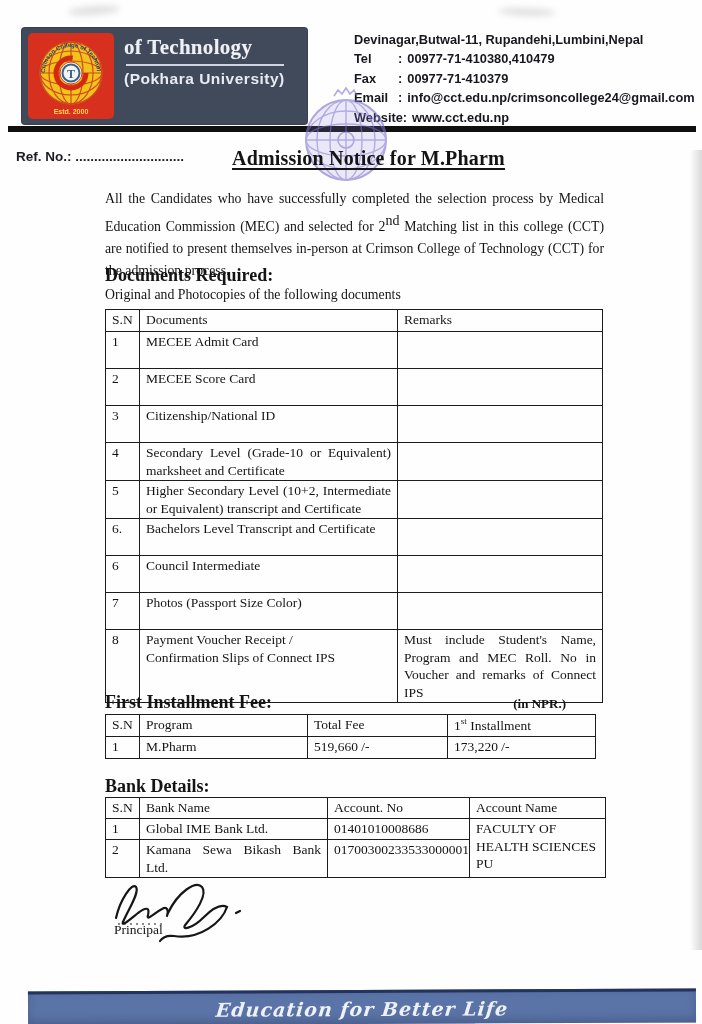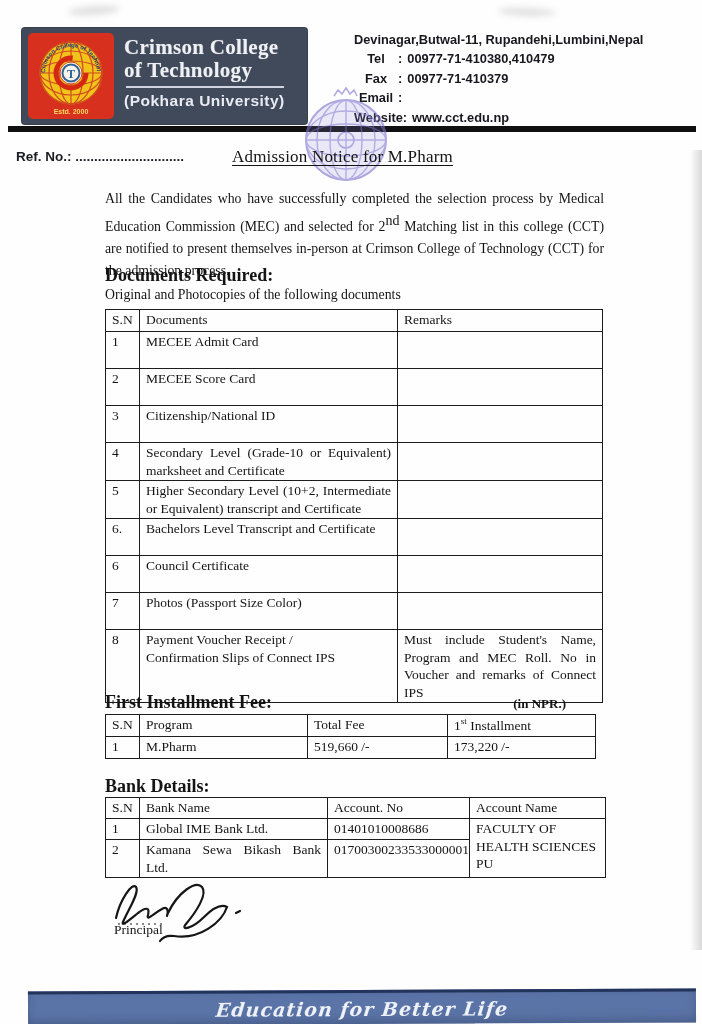--- a/index.html
+++ b/index.html
@@ -23,29 +23,29 @@
   .emblem { position:absolute; left:6px; top:5px; width:86px; height:86px; }
   .logo-text { position:absolute; left:102px; top:8px; width:178px; color:#eef0f5; }
   .logo-name { font-size:21px; font-weight:bold; line-height:1.08; letter-spacing:.3px;
     font-family:"Liberation Serif", serif; text-shadow:0 0 1px rgba(255,255,255,.35); }
   .logo-rule { width:158px; height:2px; background:#cfd4e0; margin:5px 0 4px 2px; }
   .logo-univ { font-family:"Liberation Sans", sans-serif; font-weight:bold;
     font-size:15.5px; letter-spacing:.5px; color:#e8ebf3; }
   .contact { position:absolute; left:354px; top:30px; width:344px;
     font-family:"Liberation Sans", sans-serif; font-weight:bold; font-size:12.8px;
     color:#17171f; line-height:1.52; }
-  .contact-row { display:flex;text-align:center; }
+  .contact-row { display:flex; }
   .contact-label { min-width:44px; }
   .contact-sep { margin:0 5px 0 0; }
   
   .top-rule { position:absolute; left:8px; top:126px; width:688px; height:6px; background:#101010; }
   .stamp { position:absolute; left:296px; top:86px; width:100px; height:100px; opacity:.62; }
   .ref-label { position:absolute; left:16px; top:149px;
     font-family:"Liberation Sans", sans-serif; font-weight:bold; font-size:13.5px; color:#1b1b24; }
-  .doc-title { position:absolute; left:232px; top:147px; font-size:17px; font-weight:normal;
+  .doc-title { position:absolute; left:232px; top:147px; font-size:20px; font-weight:bold;
     text-decoration:underline; text-underline-offset:3px; letter-spacing:.2px; }
   
   .intro { position:absolute; left:105px; top:188px; width:499px;
     font-size:13.8px; line-height:1.6; text-align:justify; }
   .intro sup { font-size:14px; }
   
   .sec-heading { font-size:18px; font-weight:bold; }
   .docs-heading { position:absolute; left:105px; top:265px; }
   .docs-sub { position:absolute; left:105px; top:287px; font-size:13.8px; }
   table { border-collapse:collapse; table-layout:fixed; font-size:13.5px; line-height:1.3; }
@@ -106,21 +106,20 @@
       <text font-size="6" fill="#1c3e77" font-family="Liberation Sans, sans-serif" font-weight="bold">
         <textPath href="#ringPath">Crimson College of Technology</textPath>
       </text>
       <circle cx="43" cy="40" r="15" fill="none" stroke="#d42813" stroke-width="5" stroke-dasharray="72 23"></circle>
       <circle cx="43" cy="40" r="11" fill="#f5f5f0" stroke="#d04a1f" stroke-width="1"></circle>
       <circle cx="43" cy="40" r="8.5" fill="none" stroke="#35628f" stroke-width="2"></circle>
       <text x="43" y="44.5" font-size="12" font-weight="bold" text-anchor="middle" fill="#2f5d8c" font-family="Liberation Serif, serif">T</text>
       <text x="43" y="81" font-size="7" text-anchor="middle" fill="#ffd95e" font-family="Liberation Sans, sans-serif" font-weight="bold">Estd. 2000</text>
     </svg>
     <div class="logo-text">
-      <div class="logo-name">Crimson College</div>
       <div class="logo-name">of Technology</div>
       <div class="logo-rule"></div>
       <div class="logo-univ">(Pokhara University)</div>
     </div>
   </div>
 
   <div class="contact">
     <div>Devinagar,Butwal-11, Rupandehi,Lumbini,Nepal</div>
     <div class="contact-row">
       <span class="contact-label">Tel</span>
@@ -128,20 +127,21 @@
       <span>00977-71-410380,410479</span>
     </div>
     <div class="contact-row">
       <span class="contact-label">Fax</span>
       <span class="contact-sep">:</span>
       <span>00977-71-410379</span>
     </div>
     <div class="contact-row">
       <span class="contact-label">Email</span>
       <span class="contact-sep">:</span>
+      <span>info@cct.edu.np/crimsoncollege24@gmail.com</span>
     </div>
     <div class="contact-row">
       <span class="contact-label">Website</span>
       <span class="contact-sep">:</span>
       <span>www.cct.edu.np</span>
     </div>
   </div>
 
   <div class="top-rule"></div>
   <svg class="stamp" viewBox="0 0 100 100">
@@ -203,21 +203,21 @@
       <td class="cell-doc">Higher Secondary Level (10+2, Intermediate or Equivalent) transcript and Certificate</td>
       <td></td>
     </tr>
     <tr>
       <td>6.</td>
       <td class="cell-doc">Bachelors Level Transcript and Certificate</td>
       <td></td>
     </tr>
     <tr>
       <td>6</td>
-      <td class="cell-doc">Council Certificate</td>
+      <td class="cell-doc">Council Intermediate</td>
       <td></td>
     </tr>
     <tr>
       <td>7</td>
       <td class="cell-doc">Photos (Passport Size Color)</td>
       <td></td>
     </tr>
     <tr class="auto">
       <td>8</td>
       <td class="cell-doc">Payment Voucher Receipt /

